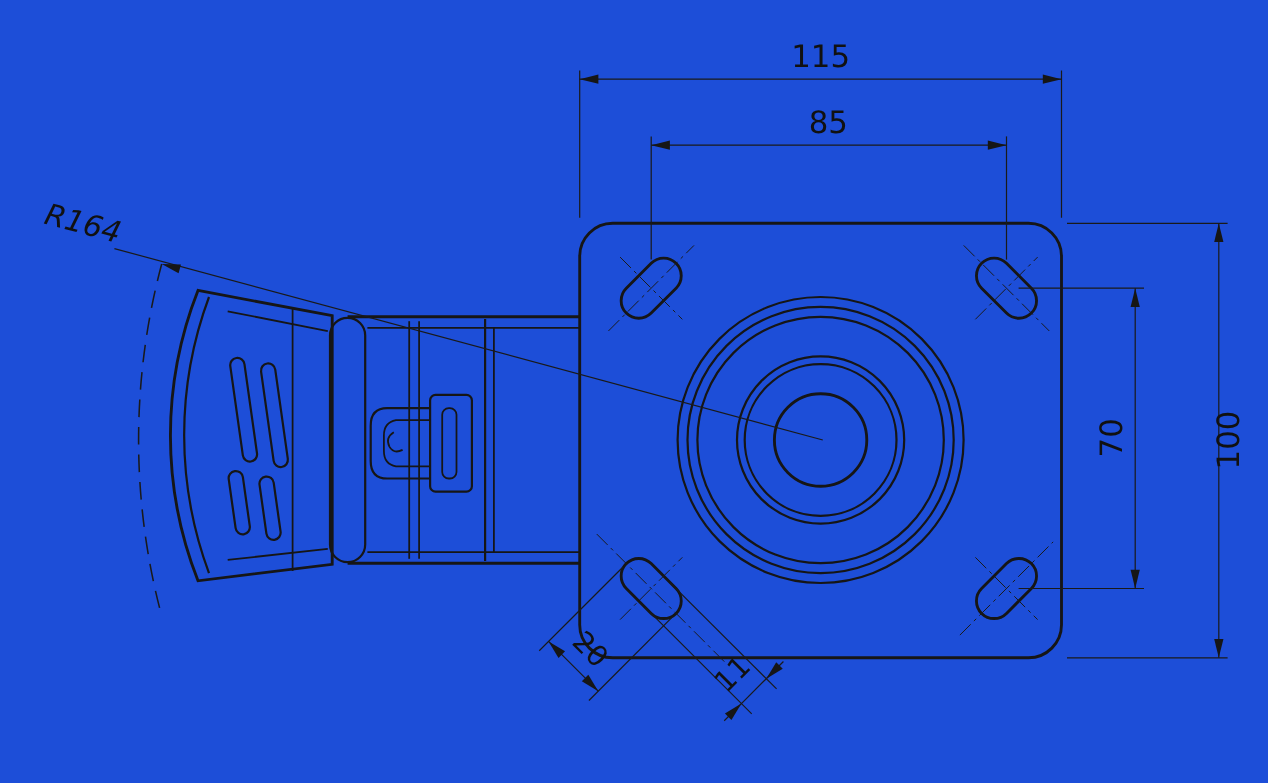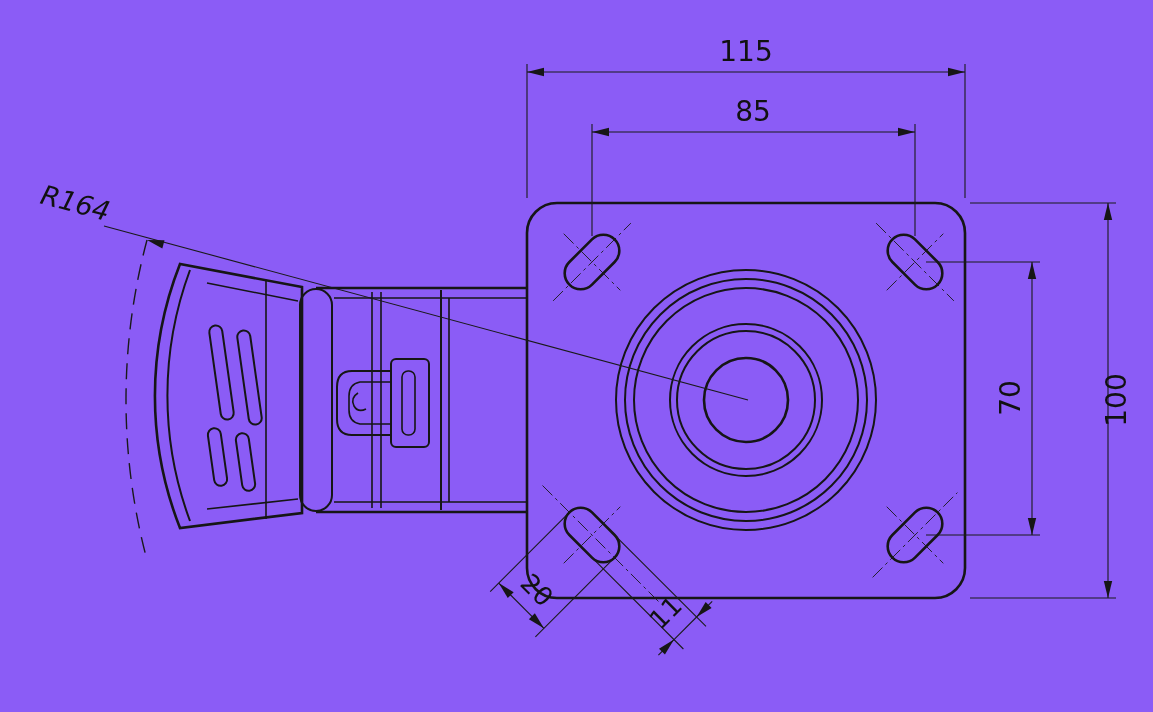--- a/index.html
+++ b/index.html
@@ -1,17 +1,17 @@
 <!DOCTYPE html>
 <html><head>
 <meta charset="utf-8">
 <style>
   html,body{margin:0;padding:0;background:#ffffff;width:1153px;height:712px;overflow:hidden;
     font-family:"DejaVu Sans", sans-serif;}
-  .stage{position:relative;width:1153px;height:712px;background:#8b5cf6;cursor:default;}
+  .stage{position:relative;width:1153px;height:712px;background:#1d4ed8;cursor:default;}
   svg{display:block;}
   .outline{fill:none;stroke:#161616;stroke-width:2.6;}
   .med{fill:none;stroke:#161616;stroke-width:2;}
   .light{fill:none;stroke:#161616;stroke-width:1.6;}
   .thin{fill:none;stroke:#1a1a1a;stroke-width:1.1;}
   .cl{fill:none;stroke:#1a1a1a;stroke-width:0.9;stroke-dasharray:14 4 3 4;}
   .swingarc{fill:none;stroke:#1a1a1a;stroke-width:1.4;stroke-dasharray:16 9;}
   .dimtext{font-size:28px;fill:#111;text-anchor:middle;}
   .dimtext-sm{font-size:26px;fill:#111;text-anchor:middle;}
   .radtext{font-size:27px;fill:#111;text-anchor:middle;font-style:italic;}

